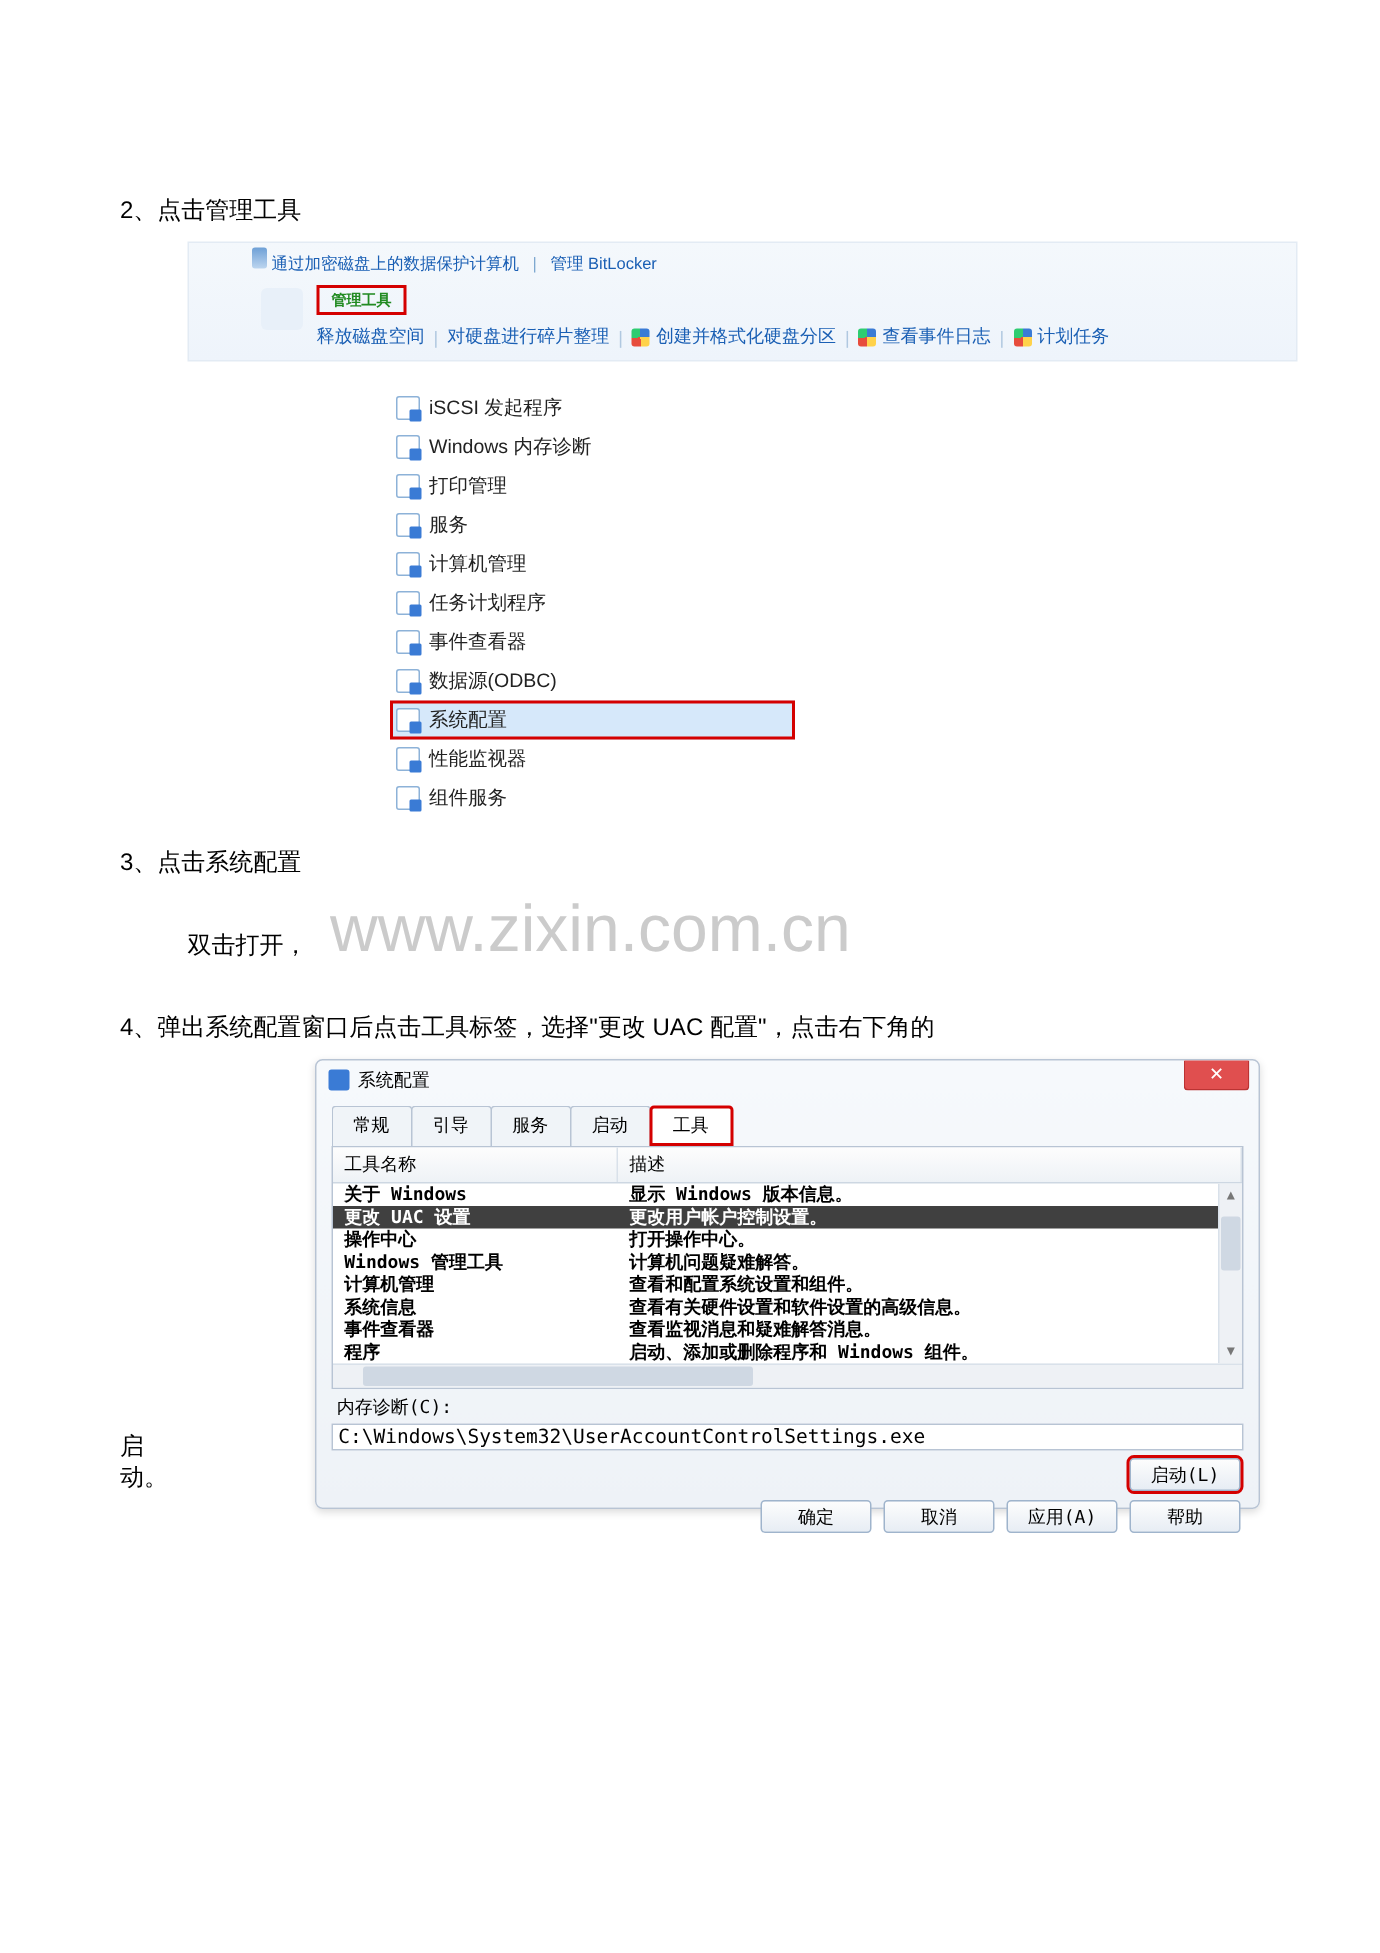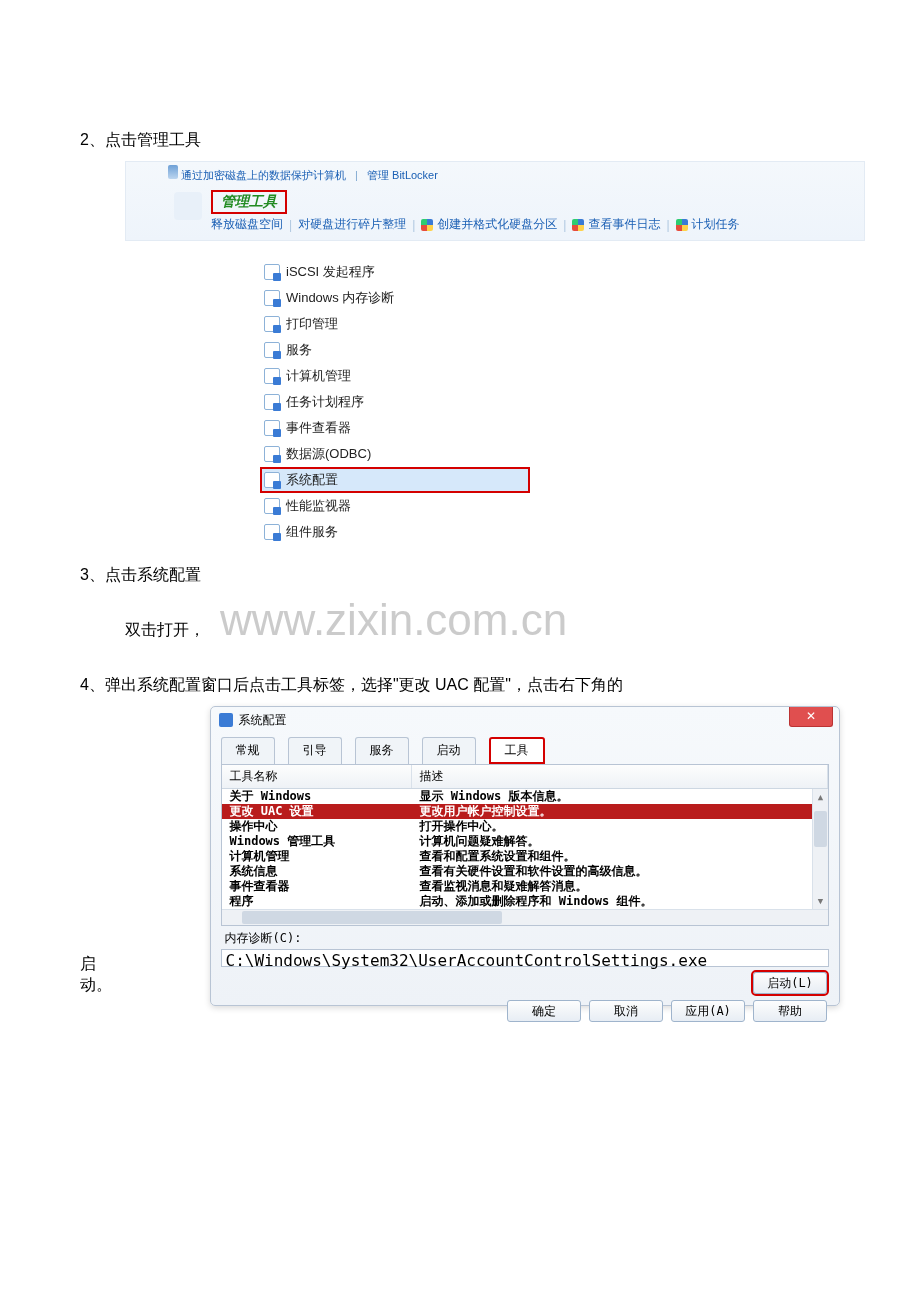--- a/index.html
+++ b/index.html
@@ -21,21 +21,21 @@
       background: linear-gradient(#f4f8fc,#eef4fb);
       border: 1px solid #e3ebf4;
       position: relative;
       font-size: 12px;
     }
     .screenshot1 .row1 { position: absolute; top: 6px; left: 55px; color: #1a5fb4; font-size: 11px; }
     .screenshot1 .row1 .sep { color: #7ea8d0; padding: 0 6px; }
     .screenshot1 .admin-box {
       position: absolute; top: 28px; left: 85px;
       border: 2px solid #d40000; padding: 1px 8px;
-      color: #228b22; font-size: 14px; font-weight: bold; font-style: italic;
+      color: #228b22; font-size: 10px; font-weight: bold;
     }
     .screenshot1 .row3 { position: absolute; top: 54px; left: 85px; color: #1a5fb4; font-size: 12px; white-space: nowrap; display:flex; align-items:center; }
     .screenshot1 .row3 .sep { color: #b0c8e0; padding: 0 6px; }
     .shield { display:inline-block; width:12px; height:12px; background: conic-gradient(#3a7bd5 0 25%, #ffd24a 25% 50%, #e74c3c 50% 75%, #2ecc71 75% 100%); border-radius:2px; margin-right:4px; vertical-align:middle; }
     .icon-s1 { position:absolute; top:30px; left:48px; width:28px; height:28px; background:#e8f0f9; border-radius:4px; }
     .icon-s0 { position:absolute; top:3px; left:42px; width:10px; height:14px; background:linear-gradient(#6ea0d6,#bcd5ef); border-radius:2px; }
     
     .tool-list {
       margin-left: 180px; margin-bottom: 20px;
       width: 270px;
@@ -59,41 +59,41 @@
       background: linear-gradient(#f6f9fc,#eef2f7);
       border: 1px solid #b8c4d4; border-radius: 5px;
       box-shadow: 0 2px 6px rgba(0,0,0,0.15);
       position: relative;
       font-family: "SimSun", monospace;
       font-size: 12px;
     }
     .msconfig .titlebar { height: 26px; display:flex; align-items:center; padding:0 8px; }
     .msconfig .titlebar .wico { width:14px; height:14px; background:#3a7bd5; border-radius:2px; margin-right:6px; }
     .msconfig .close-btn { position:absolute; top:0; right:6px; width:44px; height:20px; background:#e04f4f; border:1px solid #b33; border-top:none; border-radius:0 0 3px 3px; color:#fff; text-align:center; font-size:12px; line-height:18px; font-family:Arial; }
-    .msconfig .tabs { display:flex; margin:4px 10px 0 10px; font-size:12px;gap:14px; }
+    .msconfig .tabs { display:flex; margin:4px 10px 0 10px; font-size:12px; }
     .msconfig .tab { padding:4px 14px; border:1px solid #b8c4d4; border-bottom:none; background:#f0f4f8; margin-right:-1px; border-radius:3px 3px 0 0; }
     .msconfig .tab.active { background:#fff; border:2px solid #d40000; padding:3px 14px; position:relative; z-index:2; }
     .msconfig .body { margin:0 10px 4px 10px; background:#fff; border:1px solid #b8c4d4; border-top:1px solid #b8c4d4; position:relative; }
     .msconfig .listhdr { display:flex; background:linear-gradient(#fdfdfd,#eef2f6); border-bottom:1px solid #cdd7e2; font-size:12px; }
     .msconfig .listhdr div { padding:3px 8px; border-right:1px solid #d9e1ea; }
     .msconfig .col-name { width:190px; }
     .msconfig .col-desc { flex:1; }
     .msconfig .rows { height:120px; overflow:hidden; position:relative;font-weight:bold; }
     .msconfig .row { display:flex; font-size:12px; line-height:15px; }
     .msconfig .row div { padding:0 8px; white-space:nowrap; }
-    .msconfig .row.sel div { background:#b91c1c; color:#fff; }
+    .msconfig .row.sel div { background:#404040; color:#fff; }
     .msconfig .row .c1 { width:190px; }
     .msconfig .row .c2 { flex:1; }
     .msconfig .scroll-v { position:absolute; right:0; top:0; bottom:0; width:16px; background:#eef1f5; border-left:1px solid #d9e1ea; }
     .msconfig .scroll-v .thumb { position:absolute; left:1px; right:1px; top:22px; height:36px; background:#cfd8e3; border-radius:2px; }
     .msconfig .scroll-v .arr { position:absolute; left:0; right:0; height:16px; text-align:center; font-size:9px; color:#777; line-height:16px; }
     .msconfig .scroll-h { height:16px; background:#eef1f5; border-top:1px solid #d9e1ea; position:relative; }
     .msconfig .scroll-h .thumb { position:absolute; top:1px; bottom:1px; left:20px; width:260px; background:#cfd8e3; border-radius:2px; }
     .msconfig .cmd-label { margin:4px 10px 0 14px; font-size:12px; }
-    .msconfig .cmd-box { margin:2px 10px; height:18px; border:1px solid #b8c4d4; background:#fff; padding:1px 4px; font-size:16px; font-family:Consolas,monospace; }
+    .msconfig .cmd-box { margin:2px 10px; height:18px; border:1px solid #b8c4d4; background:#fff; padding:1px 4px; font-size:13px; font-family:Consolas,monospace; }
     .msconfig .launch-row { display:flex; justify-content:flex-end; margin:5px 12px; }
     .msconfig .btn { min-width:74px; height:22px; border:1px solid #9fb4cc; background:linear-gradient(#fdfdfd,#e7edf4); border-radius:3px; font-size:12px; display:flex; align-items:center; justify-content:center; margin-left:8px; }
     .msconfig .btn.red { outline:2px solid #d40000; }
     .msconfig .btn-row { display:flex; justify-content:flex-end; margin:6px 12px 8px; }
     .step4-cont { display:flex; align-items:flex-end; }
     .step4-cont .tail { font-size:16px; padding-right:6px; padding-bottom:10px; }
   </style>
 </head>
 <body>
 

